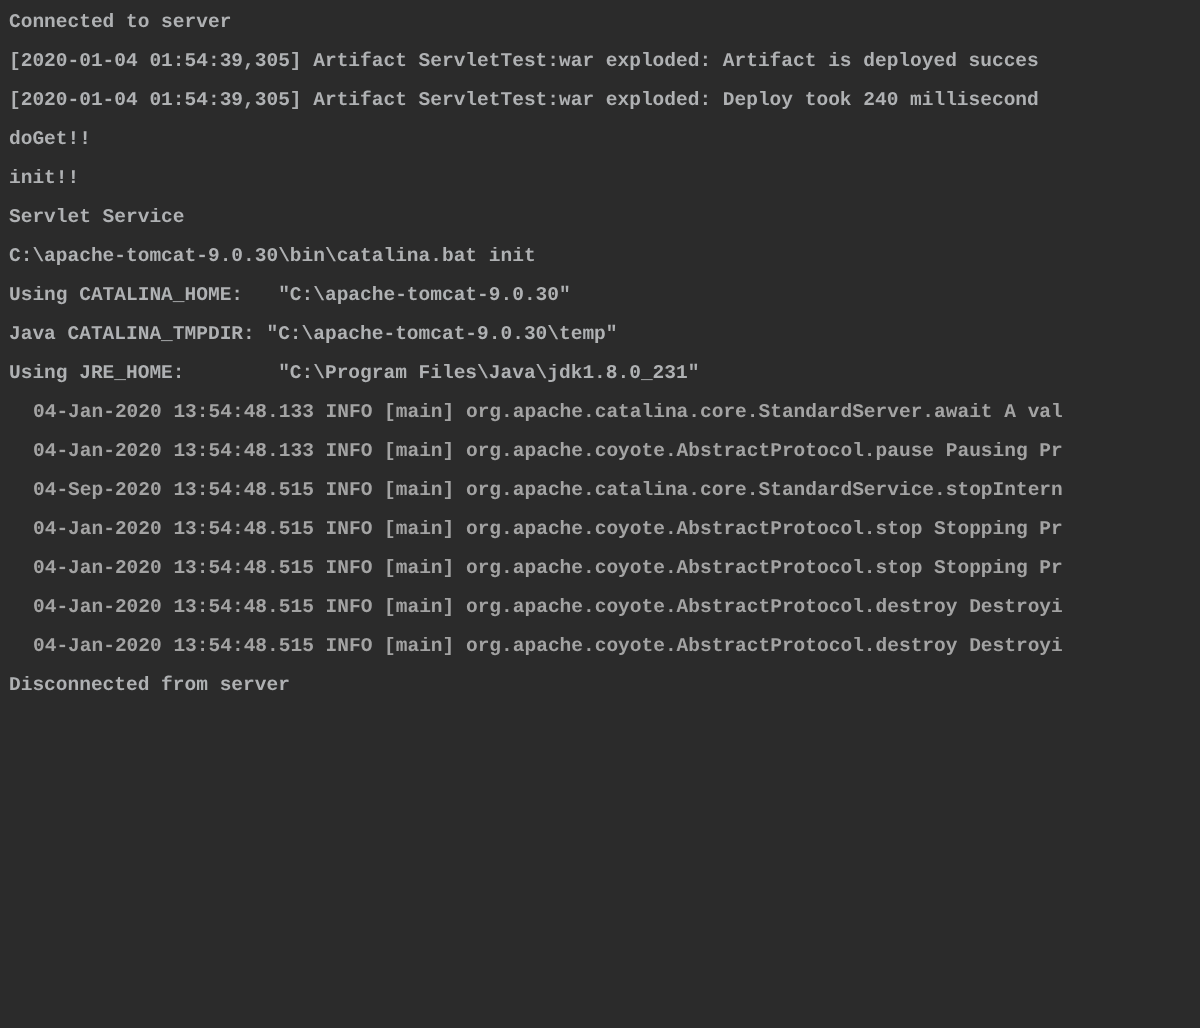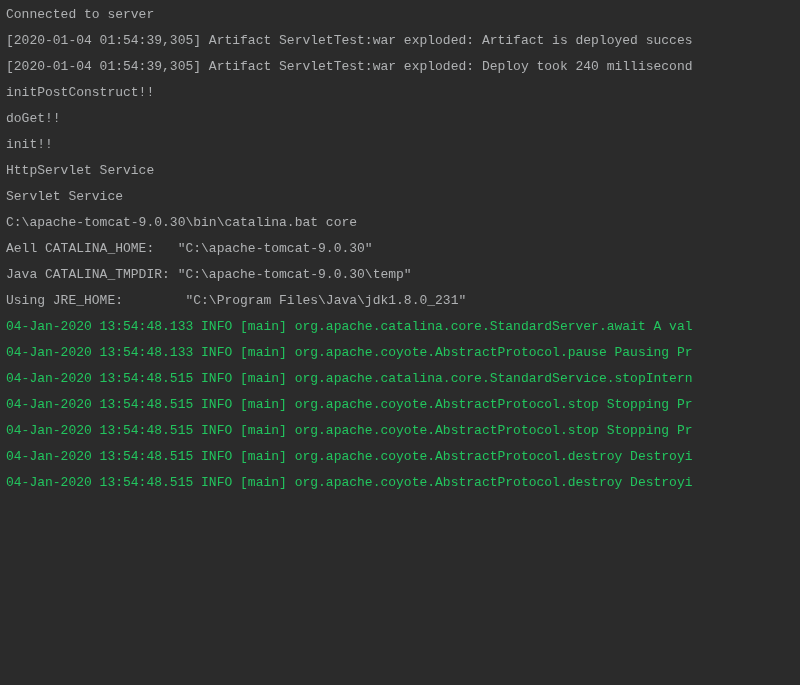--- a/index.html
+++ b/index.html
@@ -14,41 +14,42 @@
       line-height: 26px;
       color: #afb1b3;
       padding: 2px 6px;
       overflow: hidden;
       white-space: nowrap;
       width: 800px;
       height: 685px;
     }
     .line {
       white-space: pre;
+      font-weight: bold;
     }
     .err {
-      color: #22c55e;
+      color: #a3a3a3;
+      margin-left: 16px;
     }
   </style>
 </head>
 <body>
 
 <div id="console">
     <div class="line">Connected to server</div>
     <div class="line">[2020-01-04 01:54:39,305] Artifact ServletTest:war exploded: Artifact is deployed succes</div>
     <div class="line">[2020-01-04 01:54:39,305] Artifact ServletTest:war exploded: Deploy took 240 millisecond</div>
-    <div class="line">initPostConstruct!!</div>
     <div class="line">doGet!!</div>
     <div class="line">init!!</div>
-    <div class="line">HttpServlet Service</div>
     <div class="line">Servlet Service</div>
-    <div class="line">C:\apache-tomcat-9.0.30\bin\catalina.bat core</div>
-    <div class="line">Aell CATALINA_HOME:   "C:\apache-tomcat-9.0.30"</div>
+    <div class="line">C:\apache-tomcat-9.0.30\bin\catalina.bat init</div>
+    <div class="line">Using CATALINA_HOME:   "C:\apache-tomcat-9.0.30"</div>
     <div class="line">Java CATALINA_TMPDIR: "C:\apache-tomcat-9.0.30\temp"</div>
     <div class="line">Using JRE_HOME:        "C:\Program Files\Java\jdk1.8.0_231"</div>
     <div class="line err">04-Jan-2020 13:54:48.133 INFO [main] org.apache.catalina.core.StandardServer.await A val</div>
     <div class="line err">04-Jan-2020 13:54:48.133 INFO [main] org.apache.coyote.AbstractProtocol.pause Pausing Pr</div>
-    <div class="line err">04-Jan-2020 13:54:48.515 INFO [main] org.apache.catalina.core.StandardService.stopIntern</div>
+    <div class="line err">04-Sep-2020 13:54:48.515 INFO [main] org.apache.catalina.core.StandardService.stopIntern</div>
     <div class="line err">04-Jan-2020 13:54:48.515 INFO [main] org.apache.coyote.AbstractProtocol.stop Stopping Pr</div>
     <div class="line err">04-Jan-2020 13:54:48.515 INFO [main] org.apache.coyote.AbstractProtocol.stop Stopping Pr</div>
     <div class="line err">04-Jan-2020 13:54:48.515 INFO [main] org.apache.coyote.AbstractProtocol.destroy Destroyi</div>
     <div class="line err">04-Jan-2020 13:54:48.515 INFO [main] org.apache.coyote.AbstractProtocol.destroy Destroyi</div>
+    <div class="line">Disconnected from server</div>
   </div>
 
 </body></html>

